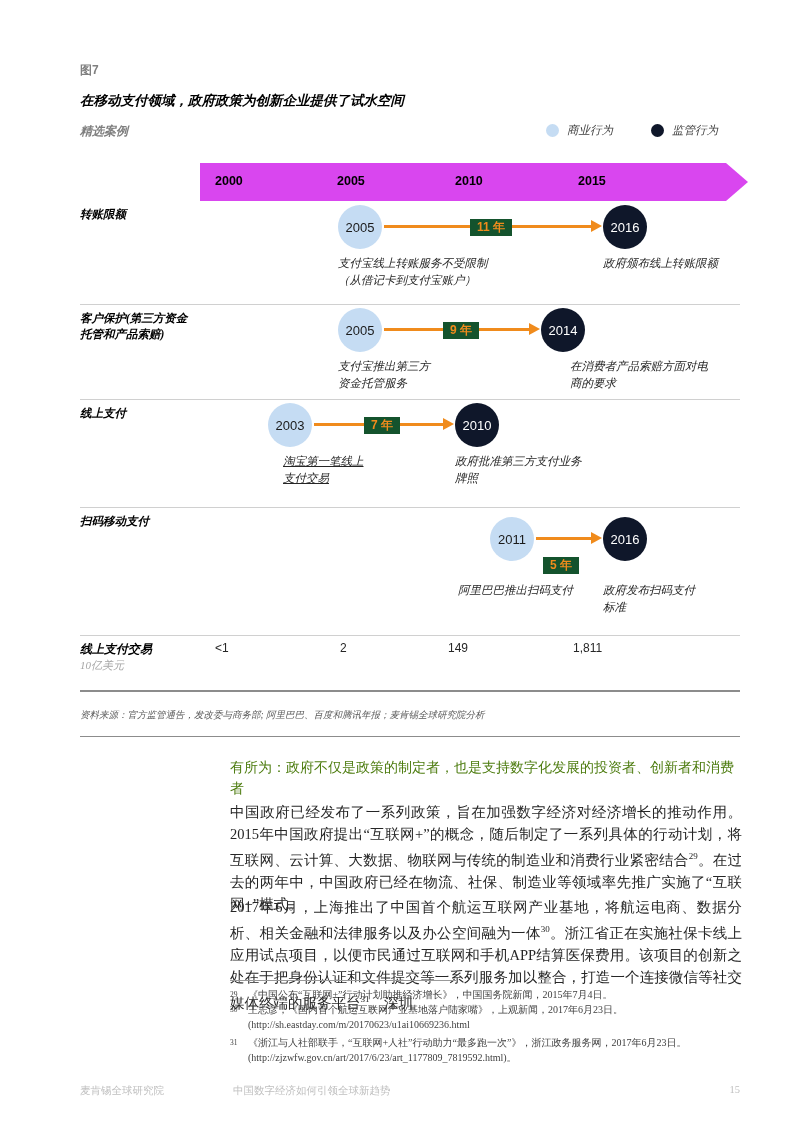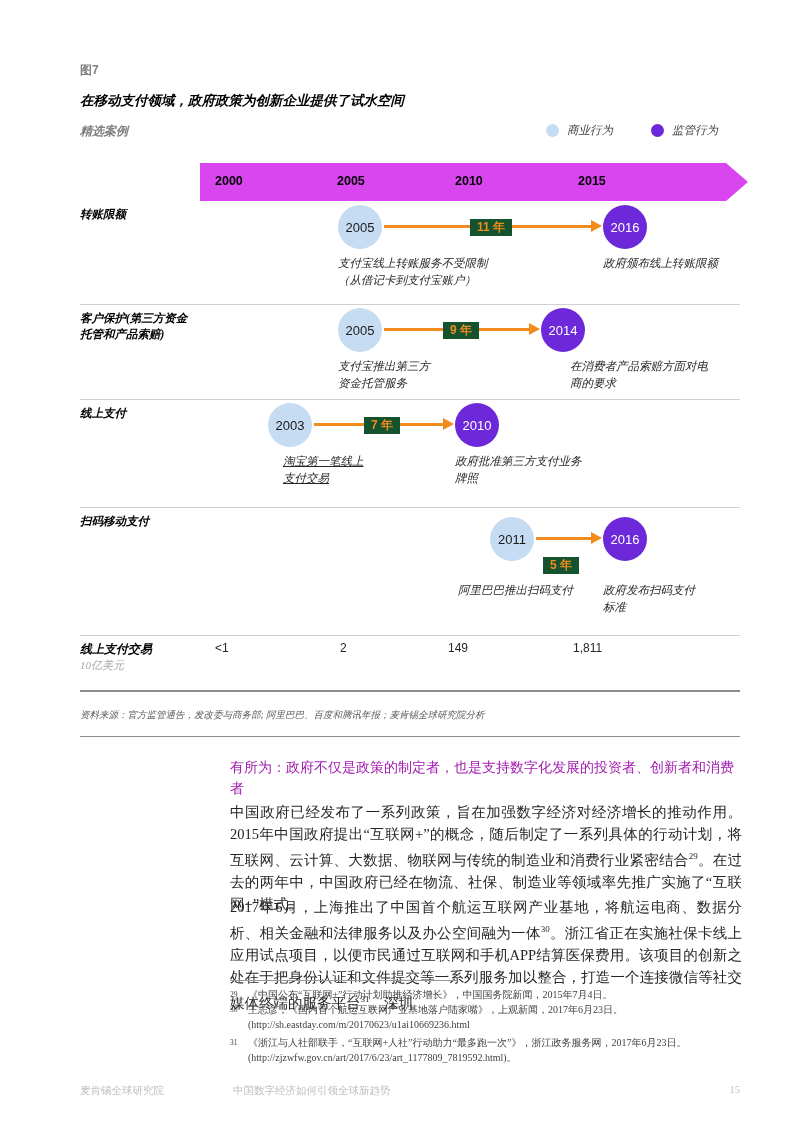--- a/index.html
+++ b/index.html
@@ -11,32 +11,32 @@
   .figtitle{font-size:13.5px;font-weight:bold;color:#000;}
   .subtitle{font-size:12px;font-weight:bold;color:#7f7f7f;}
   .legend-item{display:flex;align-items:center;gap:8px;font-size:11.5px;color:#404040;}
   .dot{width:13px;height:13px;border-radius:50%;display:inline-block;}
   .band{background:#d946ef;clip-path:polygon(0 0,calc(100% - 22px) 0,100% 50%,calc(100% - 22px) 100%,0 100%);}
   .band-year{position:absolute;top:11px;font-size:12.5px;font-weight:bold;color:#000;}
   .row-label{font-size:11.5px;font-weight:bold;color:#000;line-height:16px;}
   .circle{width:44px;height:44px;border-radius:50%;display:flex;align-items:center;justify-content:center;
           font-size:13px;font-family:"Liberation Sans",sans-serif;font-style:normal;}
   .c-light{background:#c5dcf3;color:#1a1a1a;}
-  .c-dark{background:#6d28d9;color:#ffffff;}
+  .c-dark{background:#0f172a;color:#ffffff;}
   .arrow-line{height:3px;background:#f08b1c;}
   .arrow-head{width:0;height:0;border-top:6px solid transparent;border-bottom:6px solid transparent;border-left:11px solid #f08b1c;}
   .gap-label{font-size:12px;font-weight:bold;color:#f08b1c;background:#14532d;padding:0 7px;white-space:nowrap;}
   .desc{font-size:11.5px;color:#262626;line-height:17px;white-space:nowrap;}
   .sep{height:1px;background:#d0d0d0;}
   .rule{height:2px;background:#8c8c8c;}
   .metric-label{font-size:12px;font-weight:bold;color:#000;}
   .metric-unit{font-size:11px;color:#a6a6a6;}
   .metric-val{font-size:12px;color:#262626;}
   .source{font-size:9.5px;color:#595959;}
-  .lead{font-size:14px;line-height:21px;color:#a21caf;font-family:"Liberation Serif","DejaVu Serif",serif;}
+  .lead{font-size:14px;line-height:21px;color:#4d7c0f;font-family:"Liberation Serif","DejaVu Serif",serif;}
   .para{font-size:14.5px;line-height:22px;color:#262626;text-align:justify;
         font-family:"Liberation Serif","DejaVu Serif",serif;}
   .para sup{font-size:9px;}
   .fnote{font-size:10px;line-height:15px;color:#404040;font-family:"Liberation Serif","DejaVu Serif",serif;}
   .fnote .num{position:absolute;left:0;top:0;font-size:7.5px;}
   .fnote .txt{display:block;margin-left:18px;}
   .footer-text{font-size:10.5px;color:#bfbfbf;font-family:"Liberation Serif","DejaVu Serif",serif;}
 </style>
 </head>
 <body>

